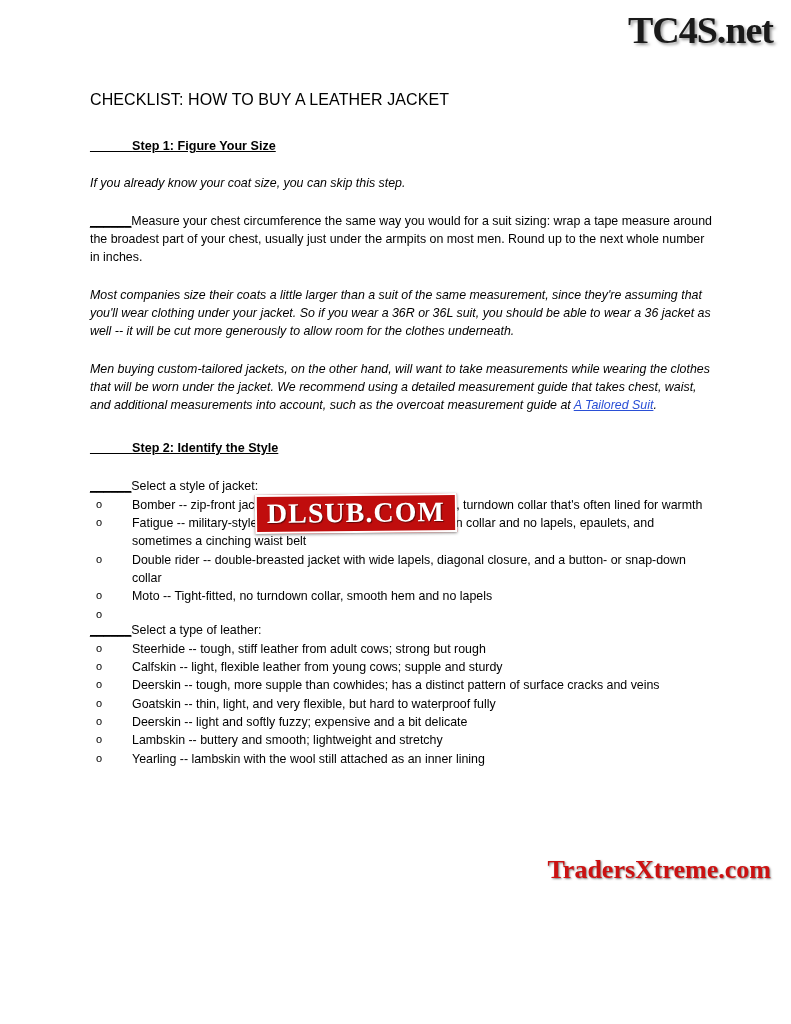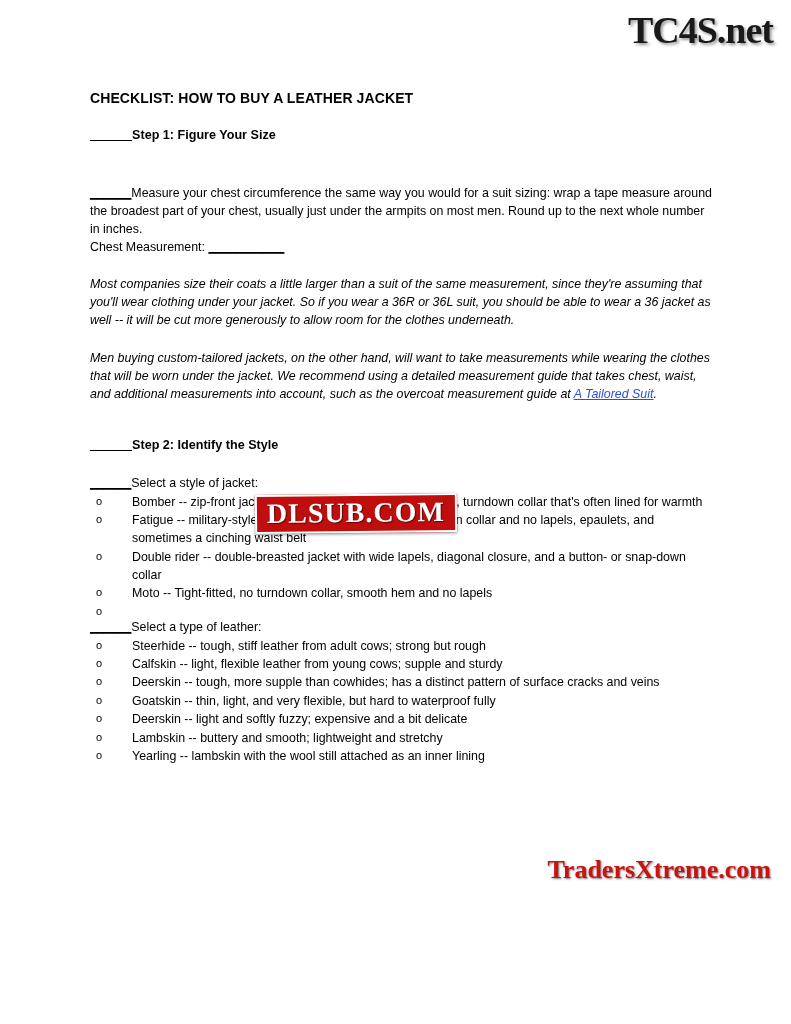--- a/index.html
+++ b/index.html
@@ -68,29 +68,30 @@
   
   .doc {
     position: absolute;
     left: 90px;
     top: 88px;
     width: 625px;
     font-size: 12.4px;
     line-height: 1.45;
   }
   .title {
-    font-weight: bold;
-    font-size: 14px;
-    margin: 0 0 18px 0;
+    font-weight: normal;
+    font-size: 16px;
+    margin: 0 0 26px 0;
     letter-spacing: 0.1px;
   }
   .step-head {
     font-weight: bold;
     font-size: 12.6px;
-    margin: 8px 0 0 0;
+    margin: 0 0 0 0;
+    text-decoration: underline;
   }
   .blank {
     text-decoration: underline;
     letter-spacing: 0px;
   }
   p { margin: 0; }
   .gap-md { height: 20px; }
   .gap-lg { height: 24px; }
   .italic { font-style: italic; }
   .para { margin: 0; }
@@ -125,31 +126,28 @@
   <div class="doc">
 
     <p class="title">CHECKLIST: HOW TO BUY A LEATHER JACKET</p>
 
     <p class="step-head">
       <span class="blank">______</span><span>Step 1: Figure Your Size</span>
     </p>
 
     <div class="gap-md"></div>
 
+    <p class="italic">If you already know your coat size, you can skip this step.</p>
 
     <div class="gap-md"></div>
 
     <p class="para">
       <span class="blank">______</span><span>Measure your chest circumference the same way you would for a suit sizing: wrap a tape measure around the broadest part of your chest, usually just under the armpits on most men. Round up to the next whole number in inches.</span>
     </p>
 
-    <p class="para">
-      <span>Chest Measurement:</span>
-      <span class="blank">___________</span>
-    </p>
 
     <div class="gap-md"></div>
 
     <p class="italic">Most companies size their coats a little larger than a suit of the same measurement, since they're assuming that you'll wear clothing under your jacket. So if you wear a 36R or 36L suit, you should be able to wear a 36 jacket as well -- it will be cut more generously to allow room for the clothes underneath.</p>
 
     <div class="gap-md"></div>
 
     <p class="italic">
       <span>Men buying custom-tailored jackets, on the other hand, will want to take measurements while wearing the clothes that will be worn under the jacket. We recommend using a detailed measurement guide that takes chest, waist, and additional measurements into account, such as the overcoat measurement guide at </span><a class="link" href="#">A Tailored Suit</a><span>.</span>
     </p>

